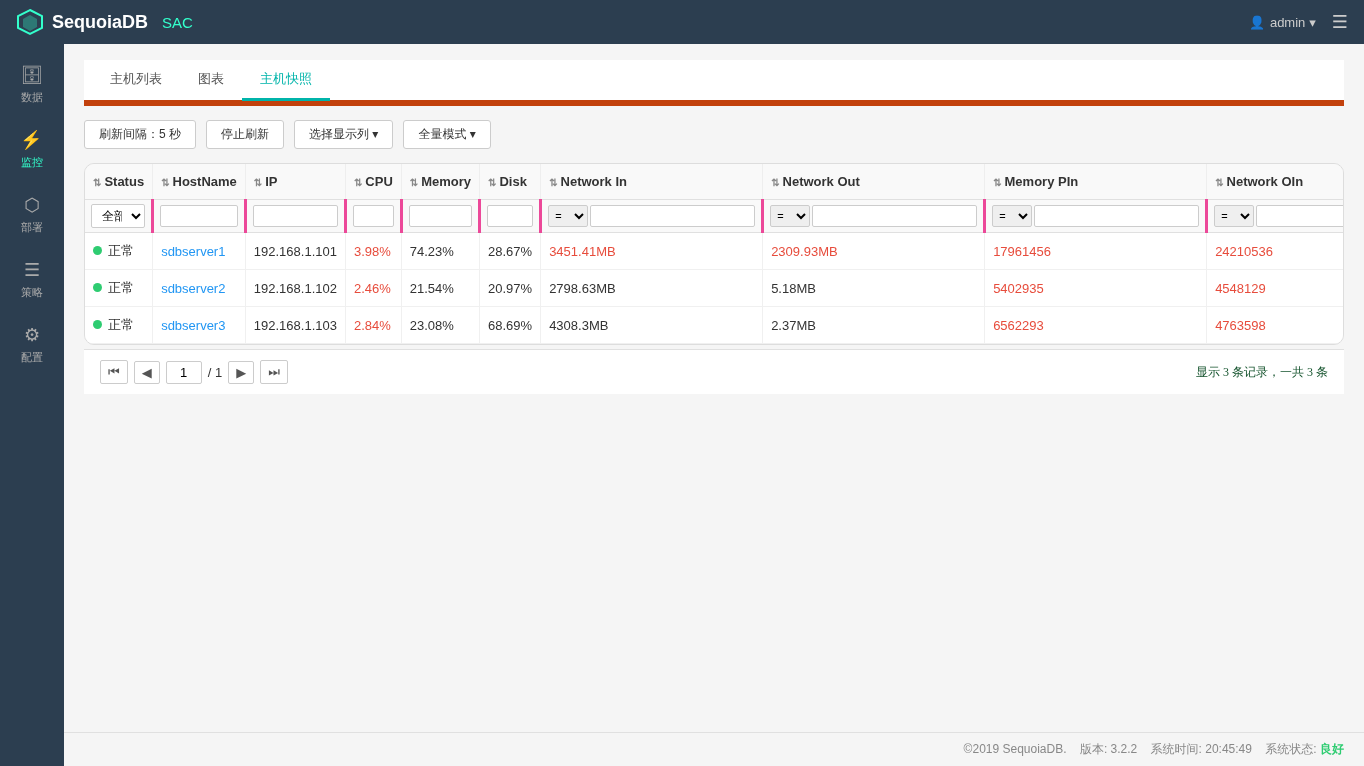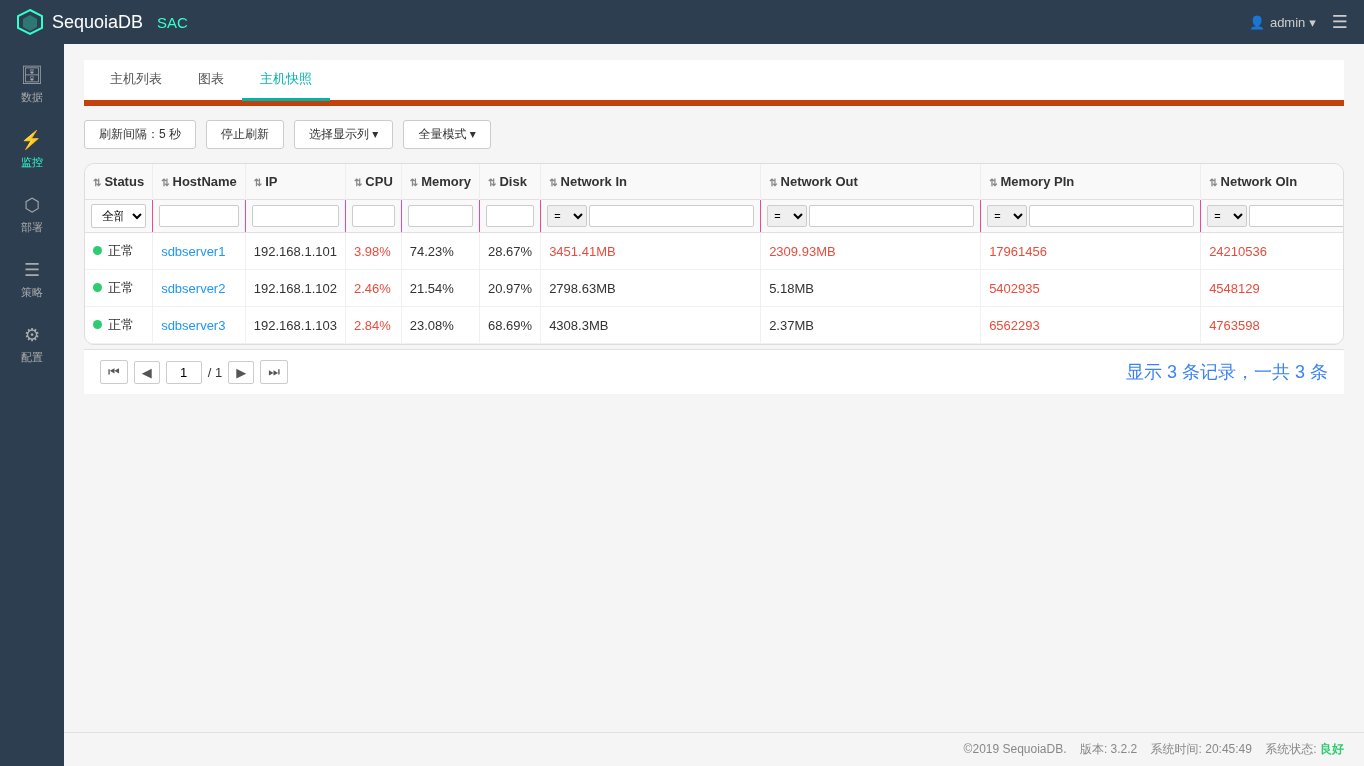--- a/index.html
+++ b/index.html
@@ -19,21 +19,21 @@
       display: flex;
       align-items: center;
       gap: 8px;
     }
     .logo-icon {
       width: 28px;
       height: 28px;
     }
     .logo-text {
       font-size: 18px;
-      font-weight: normal;
+      font-weight: bold;
       color: #fff;
     }
     .logo-sac {
       color: #3fc; font-size: 15px; margin-left: 6px;
     }
     .header-right {
       display: flex;
       align-items: center;
       gap: 16px;
     }
@@ -184,21 +184,21 @@
       border-right: 1px solid #eee;
       cursor: pointer;
       user-select: none;
     }
     thead th:last-child { border-right: none; }
     thead th .sort-arrows { color: #888; font-size: 10px; margin-right: 3px; }
 
     .filter-row td {
       padding: 4px 6px;
       border-bottom: 1px solid #e0e0e0;
-      border-right: 1px solid #ec4899;
+      border-right: 3px solid #ec4899;
     }
     .filter-row td:last-child { border-right: none; }
 
     .filter-select, .filter-input {
       width: 100%;
       padding: 3px 6px;
       border: 1px solid #ccc;
       border-radius: 2px;
       font-size: 12px;
       background: #fff;
@@ -275,22 +275,23 @@
     }
     .page-input {
       width: 36px;
       text-align: center;
       border: 1px solid #ccc;
       border-radius: 2px;
       padding: 3px 4px;
       font-size: 13px;
     }
     .page-info {
-      color: #3b82f6;
-      font-size: 18px;
+      color: #14532d;
+      font-size: 12px;
+      font-family: Liberation Serif, serif;
     }
 
     
     .footer {
       background: #f5f5f5;
       border-top: 1px solid #e0e0e0;
       padding: 8px 20px;
       font-size: 12px;
       color: #888;
       text-align: right;

